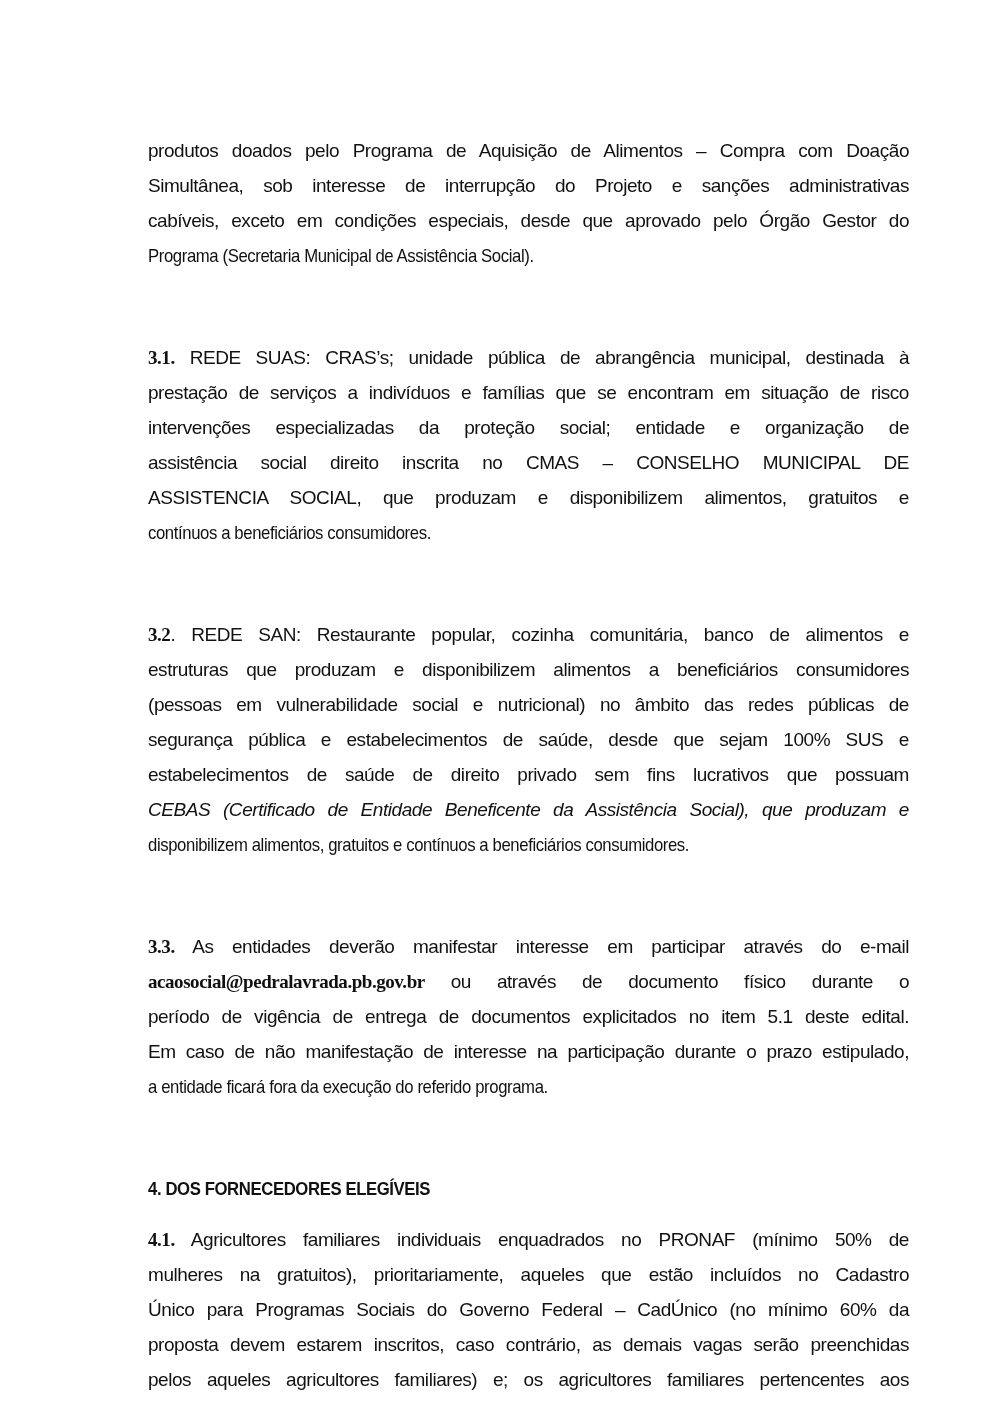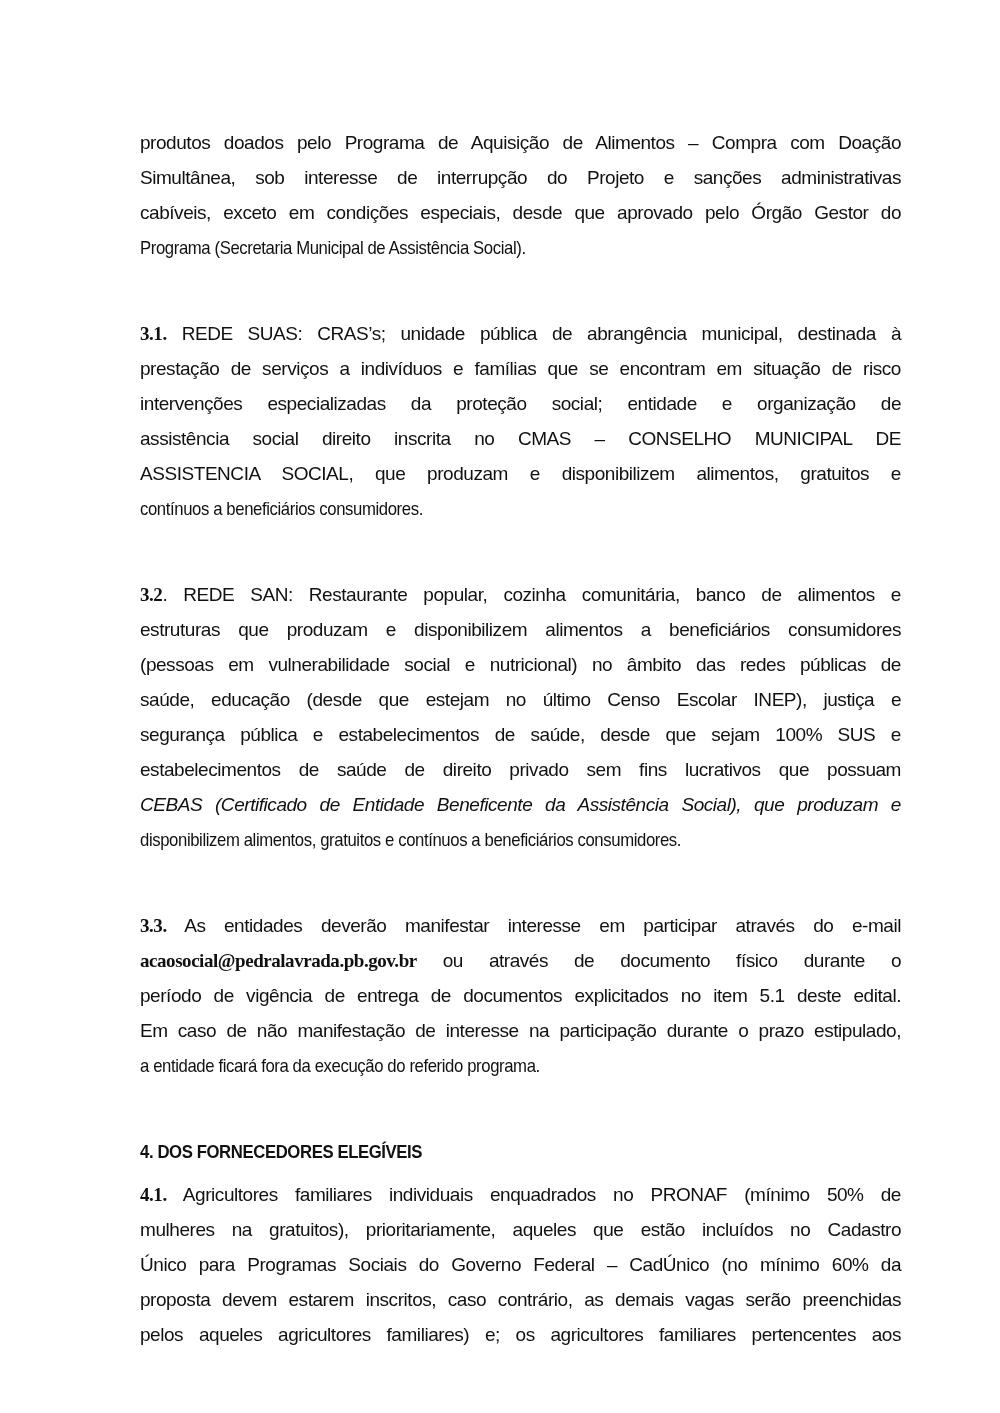--- a/index.html
+++ b/index.html
@@ -15,21 +15,21 @@
       font-family: "Liberation Sans", sans-serif;
       color: #111111;
     }
     .page {
       position: absolute;
       left: 132px;
       top: 117px;
       width: 761px;
     }
     .para {
-      margin: 8px;
+      margin: 16px;
     }
     .line {
       display: block;
       height: 35px;
       line-height: 35px;
       font-size: 19px;
       white-space: nowrap;
       text-align: justify;
       text-align-last: justify;
       transform-origin: left center;
@@ -73,21 +73,20 @@
     <span class="line" style="display: block; width: 761px;">ASSISTENCIA SOCIAL, que produzam e disponibilizem alimentos, gratuitos e</span>
     <span class="line last" style="display: block; width: 321px; transform: scaleX(0.88);">contínuos a beneficiários consumidores.</span>
   </div>
 
   <div class="gap"></div>
 
   <div class="para">
     <span class="line" style="display: block; width: 761px;"><span class="b">3.2</span><span>. REDE SAN: Restaurante popular, cozinha comunitária, banco de alimentos e</span></span>
     <span class="line" style="display: block; width: 761px;">estruturas que produzam e disponibilizem alimentos a beneficiários consumidores</span>
     <span class="line" style="display: block; width: 761px;">(pessoas em vulnerabilidade social e nutricional) no âmbito das  redes públicas de</span>
-    <span class="line" style="display: block; width: 761px;">saúde, educação (desde que estejam no último Censo Escolar  INEP), justiça e</span>
     <span class="line" style="display: block; width: 761px;">segurança pública e estabelecimentos de saúde, desde que  sejam 100% SUS e</span>
     <span class="line" style="display: block; width: 761px;">estabelecimentos de saúde de direito privado sem fins  lucrativos que possuam</span>
     <span class="line" style="display: block; width: 761px; font-style: italic;">CEBAS (Certificado de Entidade Beneficente da Assistência Social), que produzam e</span>
     <span class="line last" style="display: block; width: 615px; transform: scaleX(0.88);">disponibilizem alimentos, gratuitos e contínuos a beneficiários consumidores.</span>
   </div>
 
   <div class="gap"></div>
 
   <div class="para">
     <span class="line" style="display: block; width: 761px;"><span class="b">3.3.</span><span> As entidades deverão manifestar interesse em participar através do e-mail</span></span>

